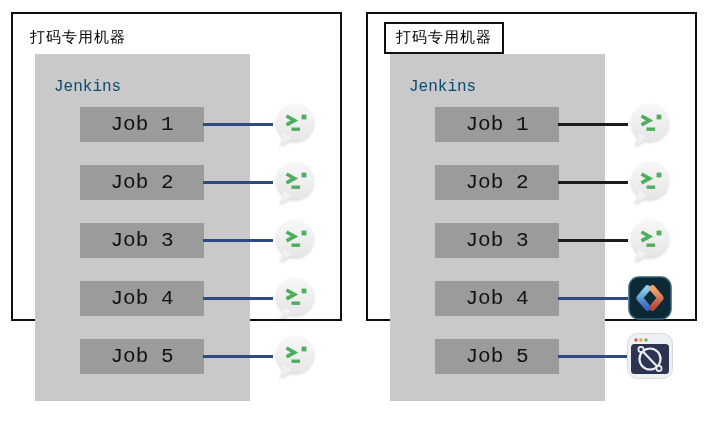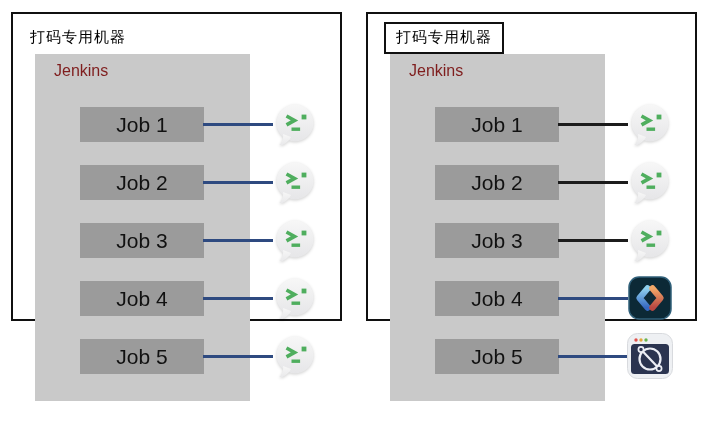--- a/index.html
+++ b/index.html
@@ -2,38 +2,38 @@
 <html style="--panel-border: #101010; --machine-bg: #c9c9c9; --job-bg: #9b9b9b; --connector-navy: #2e4a80; --connector-black: #1c1c1c; --terminal-green: #4fae5e; --brackets-icon-bg: #0c2936; --window-icon-bg: #2b3450;"><head>
 <meta charset="utf-8">
 <style>
   html,body { margin:0; padding:0; background:#ffffff; }
   .stage {
     position:relative; width:714px; height:425px; background:#ffffff;
     font-family:"Liberation Sans", sans-serif; overflow:hidden;
   }
   .panel {
     position:absolute; top:12px; height:309px; width:331px;
-    border:2px solid var(--panel-border); background:#ffffff; box-sizing:border-box;
+    border:2px solid var(--panel-border); background:#ffffff; box-sizing:border-box;font-family:Liberation Mono, monospace;
   }
   .panel.left  { left:11px;  }
   .panel.right { left:366px; }
   .panel-title {
     position:absolute; left:17px; top:14px; font-size:15px; color:#000;
     letter-spacing:1px; white-space:nowrap;
   }
   .panel-title.boxed {
     top:8px; left:16px; border:2px solid var(--panel-border);
     padding:4px 10px 5px 10px; background:#fff;
   }
   .jenkins-box {
     position:absolute; left:22px; top:40px; width:215px; height:347px;
     background:var(--machine-bg);
   }
   .jenkins-label {
-    position:absolute; left:19px; top:8px; font-size:16px; color:#7f1d1d;
+    position:absolute; left:19px; top:24px; font-size:16px; color:#0c4a6e;
   }
   .job-box {
     position:absolute; left:45px; width:124px; height:35px;
     background:var(--job-bg); color:#111; font-size:21px;
     text-align:center; line-height:35px;
   }
   .connector {
     position:absolute; left:190px; width:70px; height:3px; background:#333;
   }
   .icon { position:absolute; }

